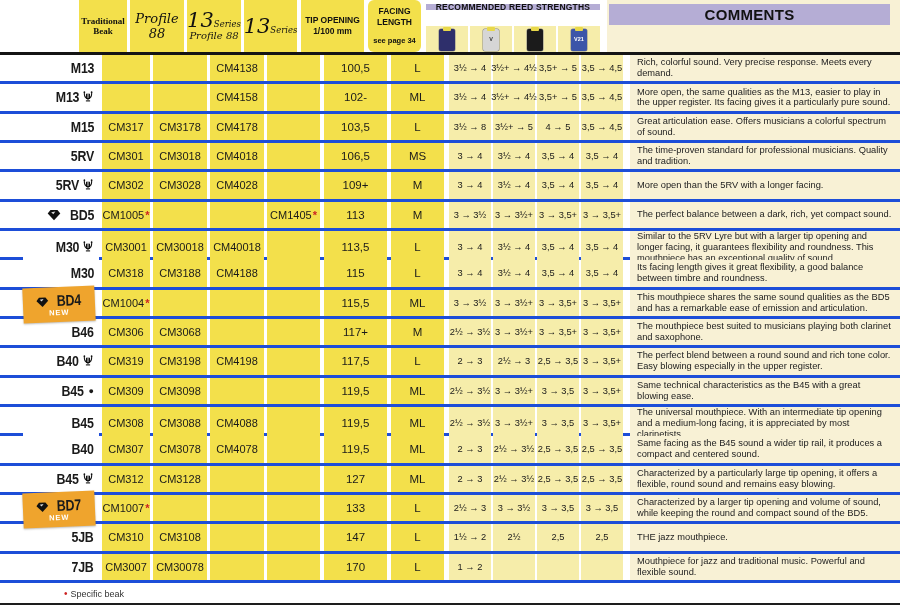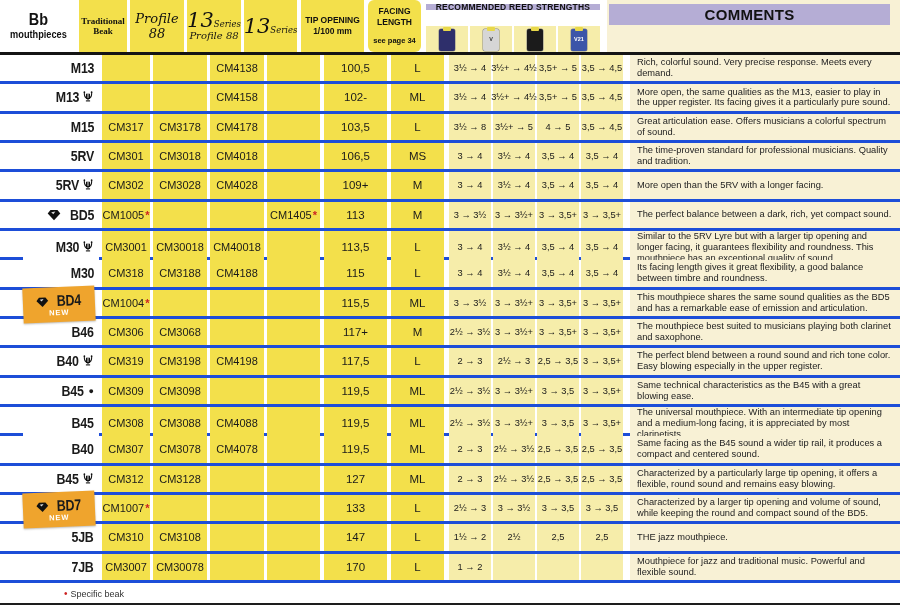--- a/index.html
+++ b/index.html
@@ -61,24 +61,20 @@
   .eblabel{font-size:10.5px;color:#222;letter-spacing:.4px;}
   .ebnote{font-size:8.5px;font-style:italic;color:#333;}
   svg{display:block;}
 </style>
 </head>
 <body>
 
 <div class="sheet">
 
   <div class="grid thead">
-    <div class="hc span2 model-head">
-      <div class="bb">Bb</div>
-      <div class="mp">mouthpieces</div>
-    </div>
     <div class="hc span2 ybg trad-head" style="grid-column:3">
       <div>Traditional</div>
       <div>Beak</div>
     </div>
     <div class="hc span2 ybg p88-head">
       <div>Profile 88</div>
     </div>
     <div class="hc span2 ybg s13p88-head">
       <div class="big13"><span>13</span><span class="ser">Series</span></div>
       <div class="sub88">Profile 88</div>

